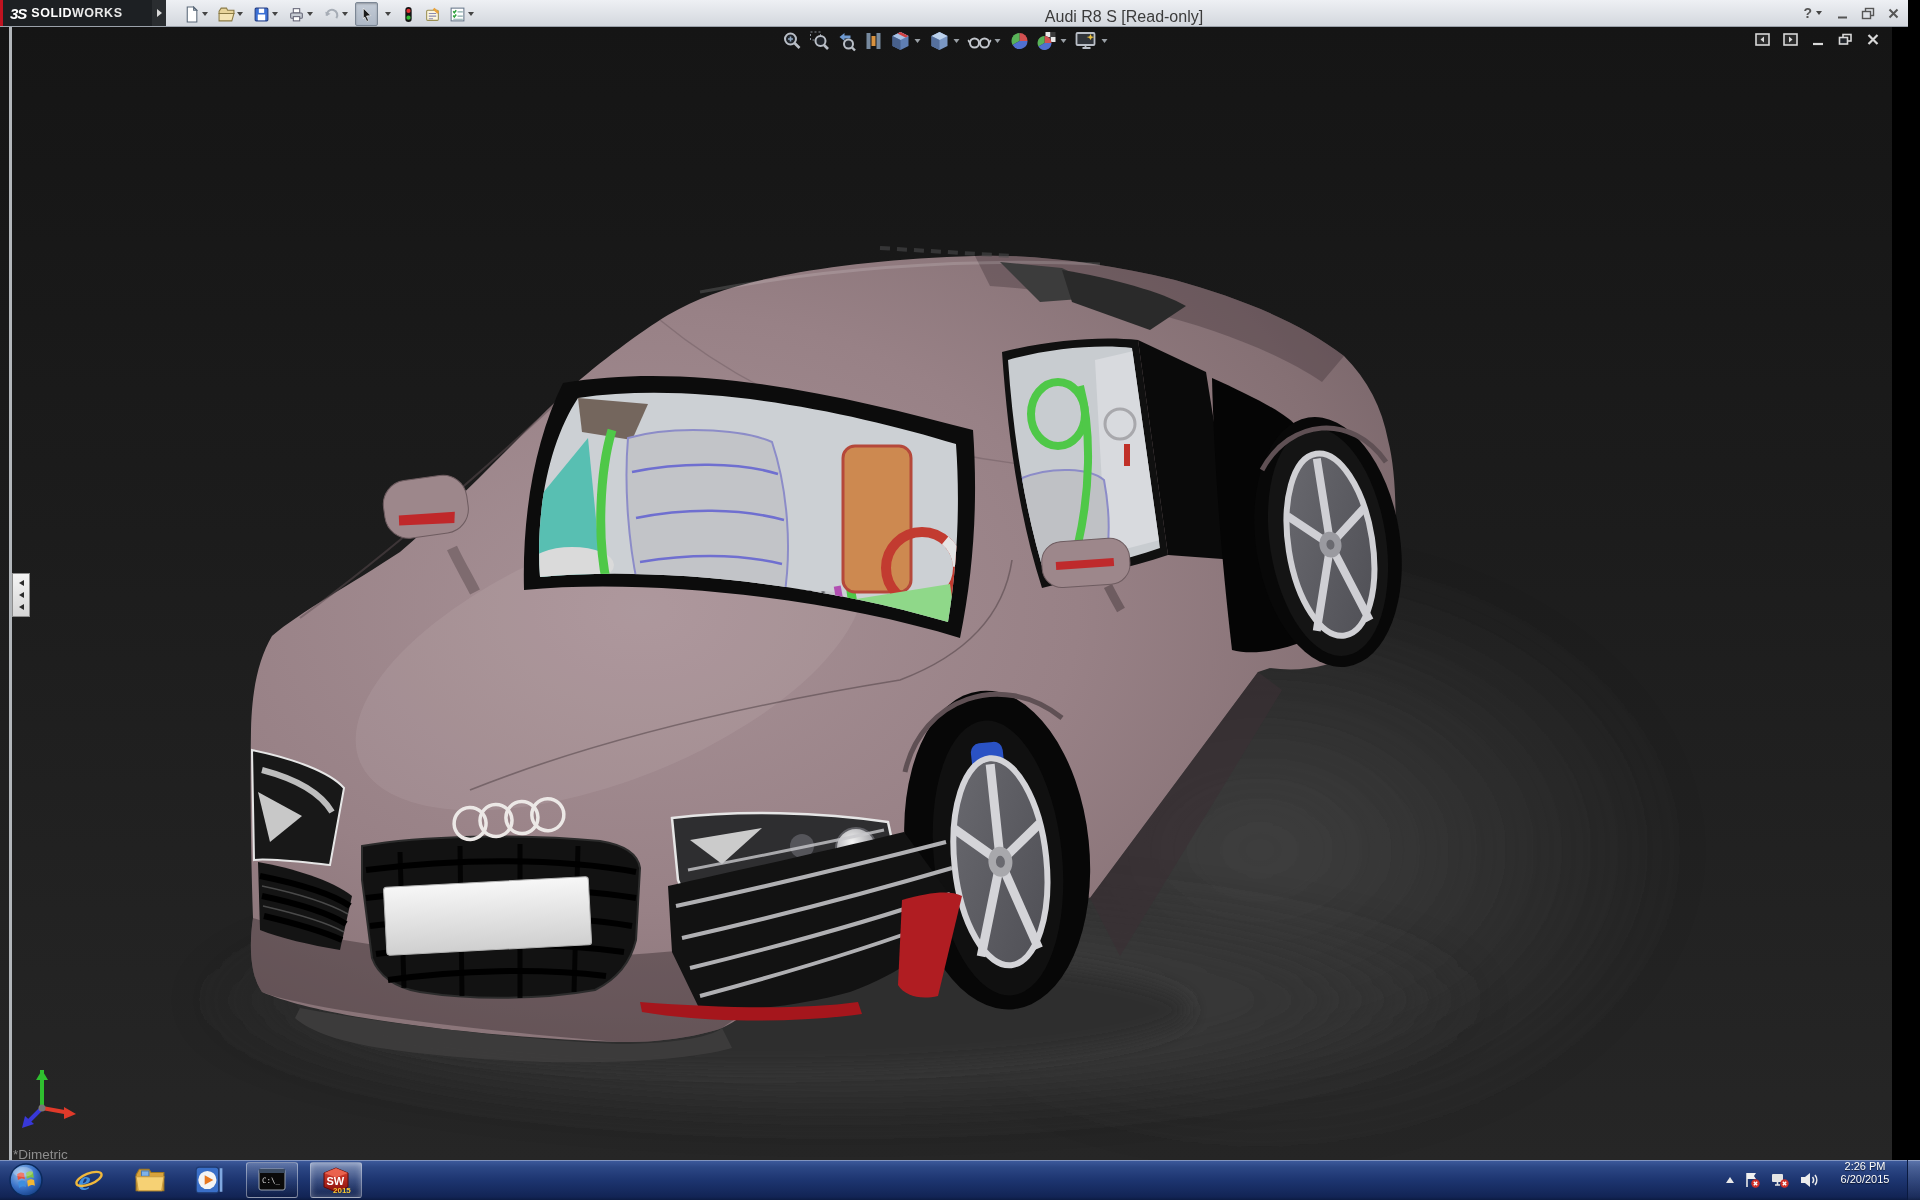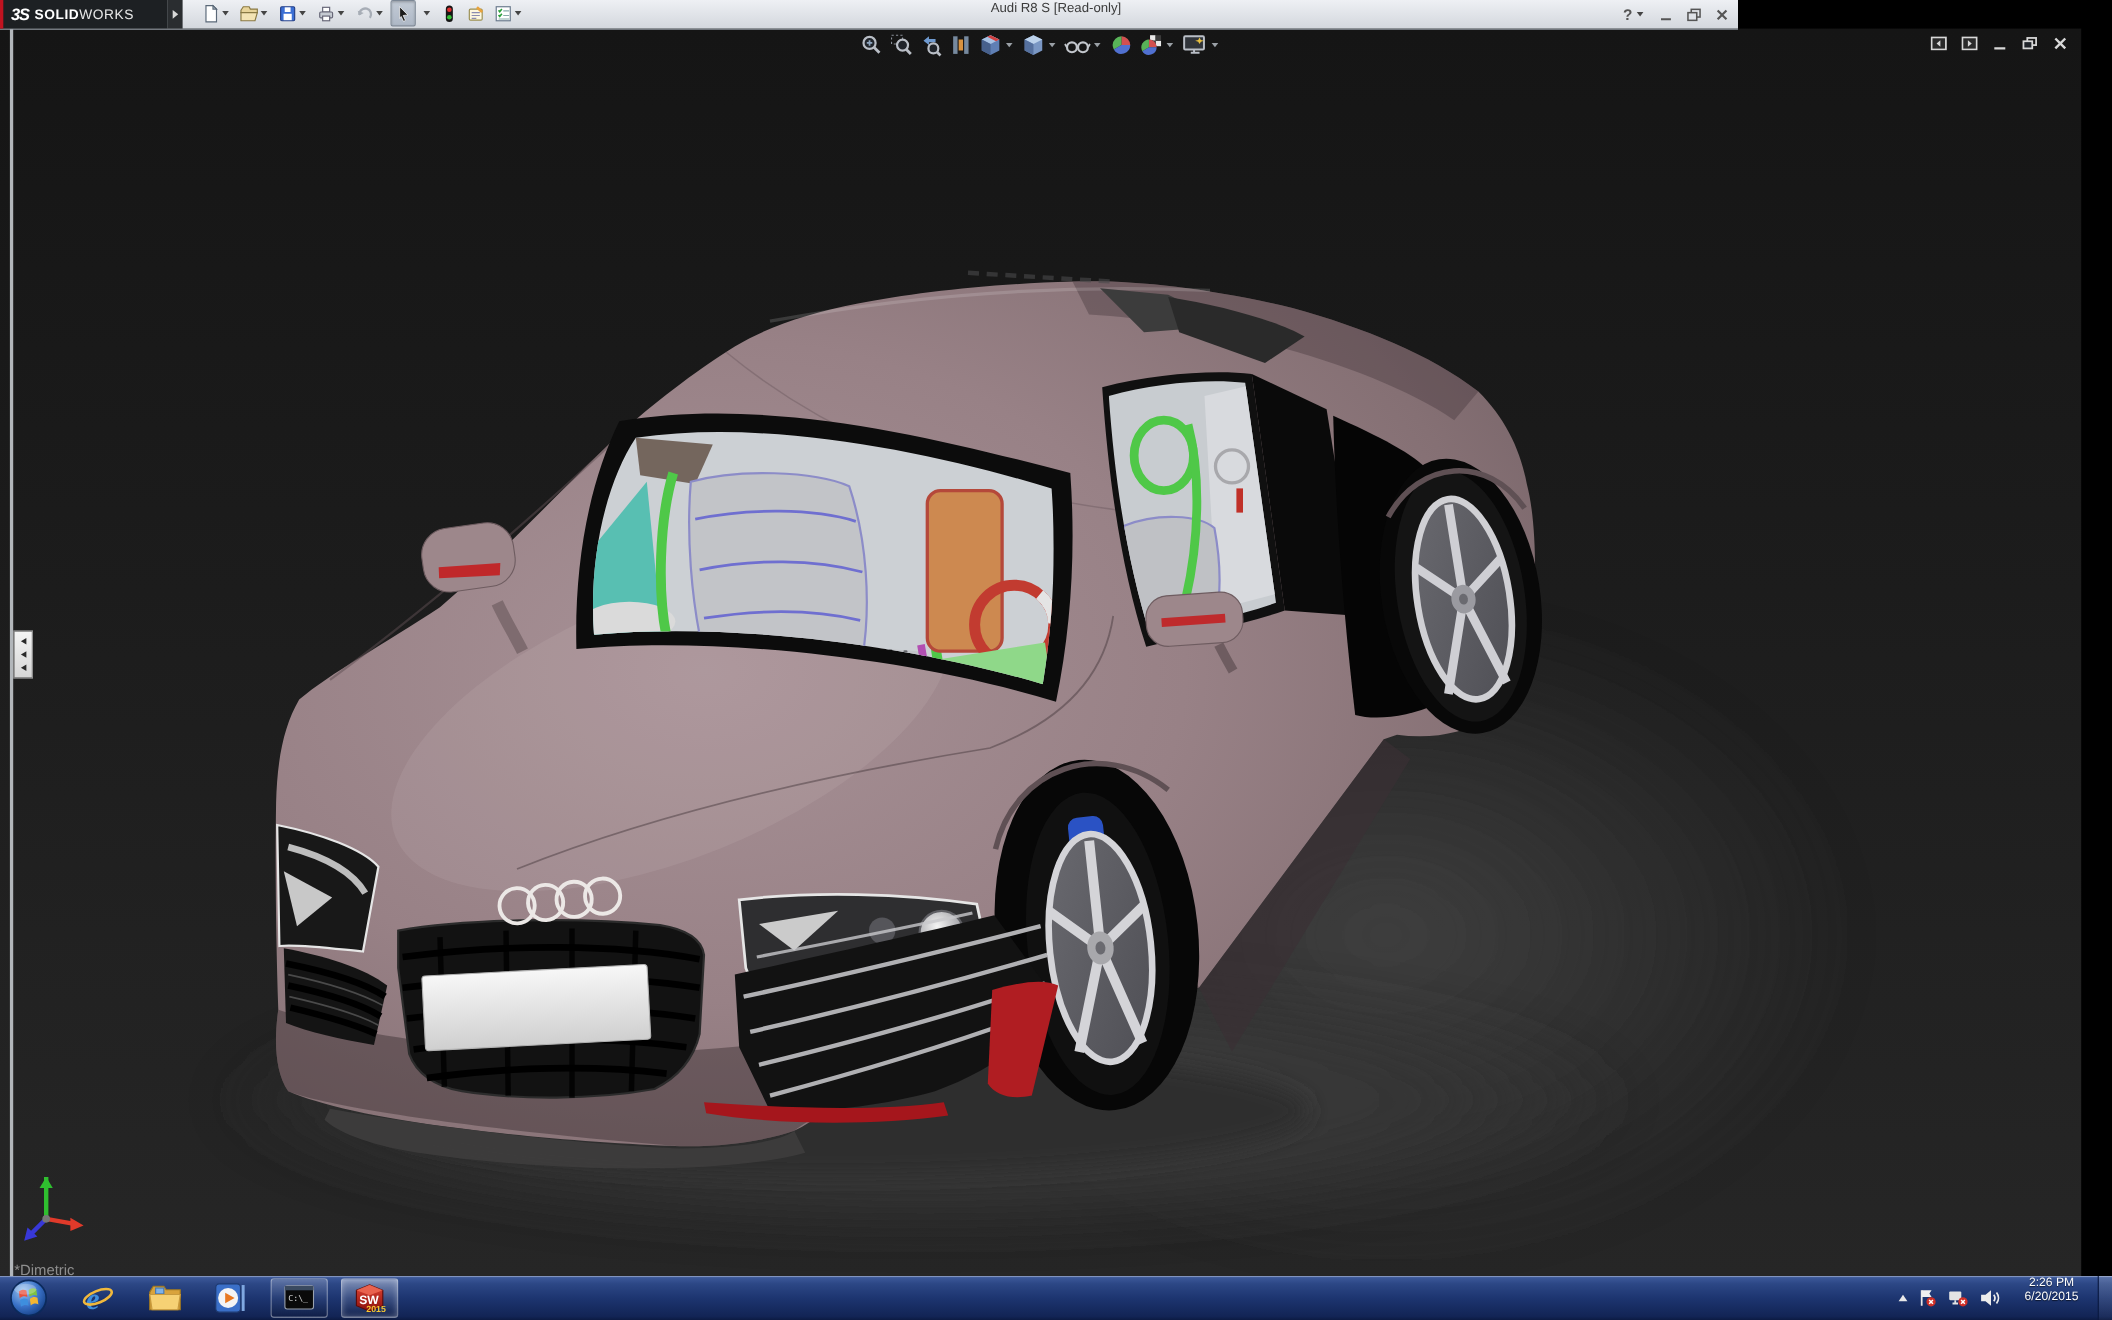--- a/index.html
+++ b/index.html
@@ -1,32 +1,32 @@
 <!DOCTYPE html>
 <html><head>
 <meta charset="utf-8">
 <style>
   html,body{margin:0;padding:0;width:1920px;height:1200px;overflow:hidden;background:#000;
     font-family:"Liberation Sans",sans-serif;position:relative}
   
-  .titlebar{position:absolute;top:0;left:0;width:1580px;height:26px;
-    background:linear-gradient(#eef0f4,#d3d7dd);border-bottom:1px solid #9ba2ab;display:flex;align-items:flex-start;z-index:30}
+  .titlebar{position:absolute;top:0;left:0;width:1908px;height:26px;
+    background:linear-gradient(#eef0f4,#d3d7dd);border-bottom:1px solid #9ba2ab;display:flex;align-items:flex-end;z-index:30}
   .brand{height:26px;width:152px;background:#1d2023;color:#fff;display:flex;align-items:center;flex-shrink:0;position:relative}
   .brand .redsliver{position:absolute;left:0;top:0;width:3px;height:26px;background:#c01320}
   .logo3s{font-style:italic;font-weight:bold;font-size:15px;margin-left:10px;letter-spacing:-1px}
   .brandname{font-size:12.5px;margin-left:5px;letter-spacing:.5px}
   .brandname b{font-weight:bold}
-  .brandname span{font-weight:normal;color:#e8e8e8}
+  .brandname span{font-weight:bold;color:#e8e8e8}
   .menu-arrow{width:14px;height:26px;background:#2a2d30;display:flex;align-items:center;justify-content:center;flex-shrink:0;cursor:pointer}
   .tri-r{width:0;height:0;border-top:4px solid transparent;border-bottom:4px solid transparent;border-left:5px solid #d8d8d8}
   .tb-icons{display:flex;align-items:center;margin-left:14px;gap:2px}
   .tb-btn{display:flex;align-items:center;height:22px;padding:0 2px;border:1px solid transparent;border-radius:2px}
   .tb-btn.pressed{background:linear-gradient(#c3cbd6,#aeb8c6);border:1px solid #7c8795;box-shadow:inset 0 1px 2px rgba(0,0,0,.25)}
   .dd{width:0;height:0;border-left:3.5px solid transparent;border-right:3.5px solid transparent;border-top:4px solid #444;margin:0 2px}
-  .title-text{position:absolute;left:470px;right:130px;text-align:center;font-size:12px;color:#3b3b3b;white-space:nowrap}
+  .title-text{position:absolute;left:470px;right:130px;text-align:center;font-size:16px;color:#3b3b3b;white-space:nowrap}
   .win-controls{position:absolute;right:8px;top:0;height:26px;display:flex;align-items:center;gap:12px;color:#555}
   .help-q{font-size:14px;font-weight:bold;color:#555}
   
   .viewport{position:absolute;top:26px;left:0;width:1892px;height:1134px;
     background:linear-gradient(180deg,#151515 0%,#1c1c1c 45%,#262626 100%);overflow:hidden}
   .model-svg{position:absolute;left:0;top:0;width:1920px;height:1134px}
   .headsup{position:absolute;left:50%;top:3px;transform:translateX(-50%);display:flex;align-items:center;gap:3px;z-index:5}
   .hu-btn{display:flex;align-items:center;padding:1px;border-radius:2px}
   .dd-dark{width:0;height:0;border-left:3.5px solid transparent;border-right:3.5px solid transparent;border-top:4px solid #9aa0a6;margin:0 3px}
   .doc-controls{position:absolute;right:12px;top:7px;display:flex;align-items:center;gap:13px;z-index:5}

